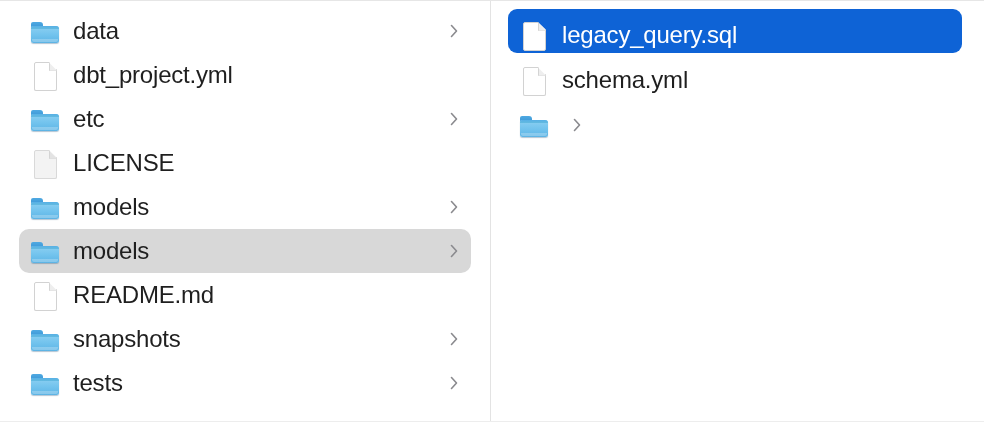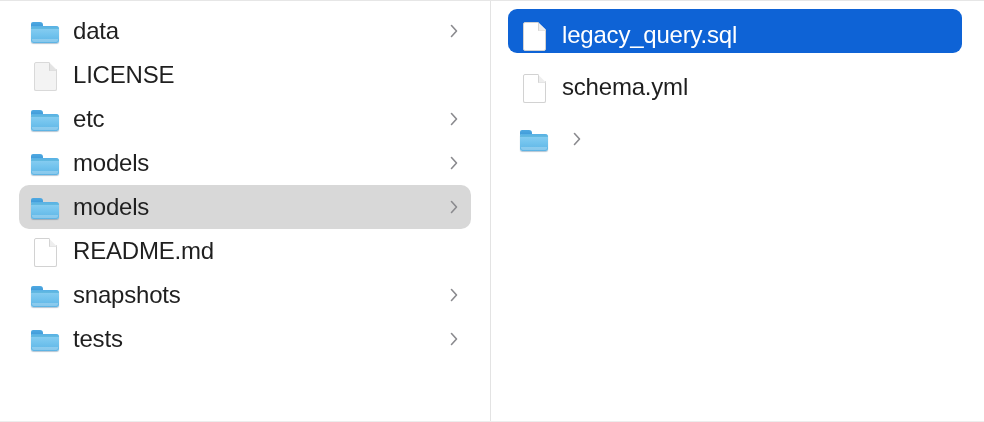--- a/index.html
+++ b/index.html
@@ -45,21 +45,21 @@
     position: relative;
     height: 44px;
     display: flex;
     align-items: center;
     box-sizing: border-box;
     margin: 0 19px 0 19px;
     padding: 0 10px 0 11px;
     border-radius: 9px;
   }
   .column.col-1 .row {
-    margin: 0 22px 8px 17px;
+    margin: 0 22px 1px 17px;
     padding: 8px 10px 0 11px;
   }
 
   .row.selected-gray {
     background: #d8d8d8;
     border-radius: 10px;
   }
   .row.selected-blue {
     background: #0e63d6;
   }
@@ -197,43 +197,57 @@
         </span>
         <span class="row-label">data</span>
         <span class="chevron">
           <svg width="14" height="20" viewBox="0 0 14 20">
             <path d="M4.5 4.5 L9.5 10 L4.5 15.5" fill="none" stroke="#8a8a8e" stroke-width="1.6" stroke-linecap="round" stroke-linejoin="round"></path>
           </svg>
         </span>
       </div>
       <div class="row">
         <span class="row-icon">
+          <span class="icon-doc">
+            <span class="sheet"></span>
+            <span class="fold"></span>
+          </span>
+        </span>
+        <span class="row-label">dbt_project.yml</span>
+        <span class="chevron hidden">
+          <svg width="14" height="20" viewBox="0 0 14 20">
+            <path d="M4.5 4.5 L9.5 10 L4.5 15.5" fill="none" stroke="#8a8a8e" stroke-width="1.6" stroke-linecap="round" stroke-linejoin="round"></path>
+          </svg>
+        </span>
+      </div>
+      <div class="row">
+        <span class="row-icon">
+          <span class="icon-folder">
+            <span class="tab"></span>
+            <span class="body"></span>
+            <span class="lip"></span>
+            <span class="shine"></span>
+          </span>
+        </span>
+        <span class="row-label">etc</span>
+        <span class="chevron">
+          <svg width="14" height="20" viewBox="0 0 14 20">
+            <path d="M4.5 4.5 L9.5 10 L4.5 15.5" fill="none" stroke="#8a8a8e" stroke-width="1.6" stroke-linecap="round" stroke-linejoin="round"></path>
+          </svg>
+        </span>
+      </div>
+      <div class="row">
+        <span class="row-icon">
           <span class="icon-doc plain">
             <span class="sheet"></span>
             <span class="fold"></span>
           </span>
         </span>
         <span class="row-label">LICENSE</span>
         <span class="chevron hidden">
-          <svg width="14" height="20" viewBox="0 0 14 20">
-            <path d="M4.5 4.5 L9.5 10 L4.5 15.5" fill="none" stroke="#8a8a8e" stroke-width="1.6" stroke-linecap="round" stroke-linejoin="round"></path>
-          </svg>
-        </span>
-      </div>
-      <div class="row">
-        <span class="row-icon">
-          <span class="icon-folder">
-            <span class="tab"></span>
-            <span class="body"></span>
-            <span class="lip"></span>
-            <span class="shine"></span>
-          </span>
-        </span>
-        <span class="row-label">etc</span>
-        <span class="chevron">
           <svg width="14" height="20" viewBox="0 0 14 20">
             <path d="M4.5 4.5 L9.5 10 L4.5 15.5" fill="none" stroke="#8a8a8e" stroke-width="1.6" stroke-linecap="round" stroke-linejoin="round"></path>
           </svg>
         </span>
       </div>
       <div class="row">
         <span class="row-icon">
           <span class="icon-folder">
             <span class="tab"></span>
             <span class="body"></span>

